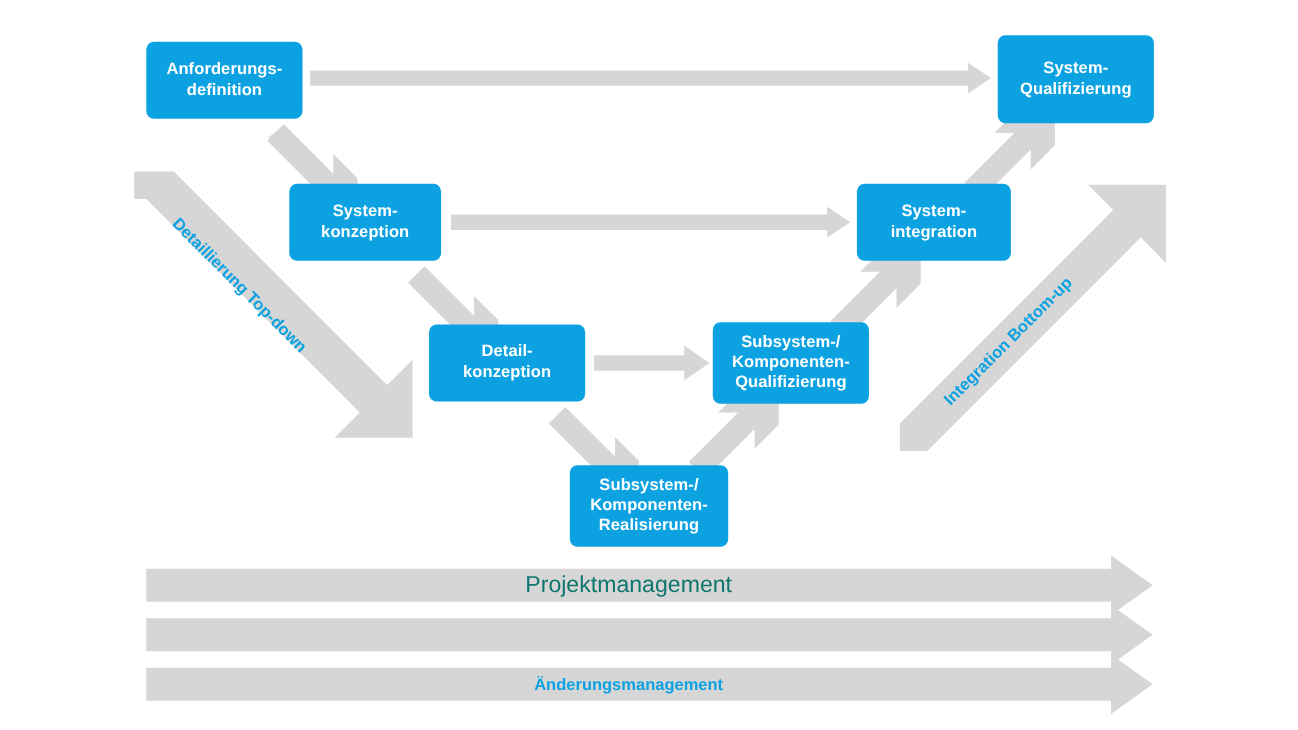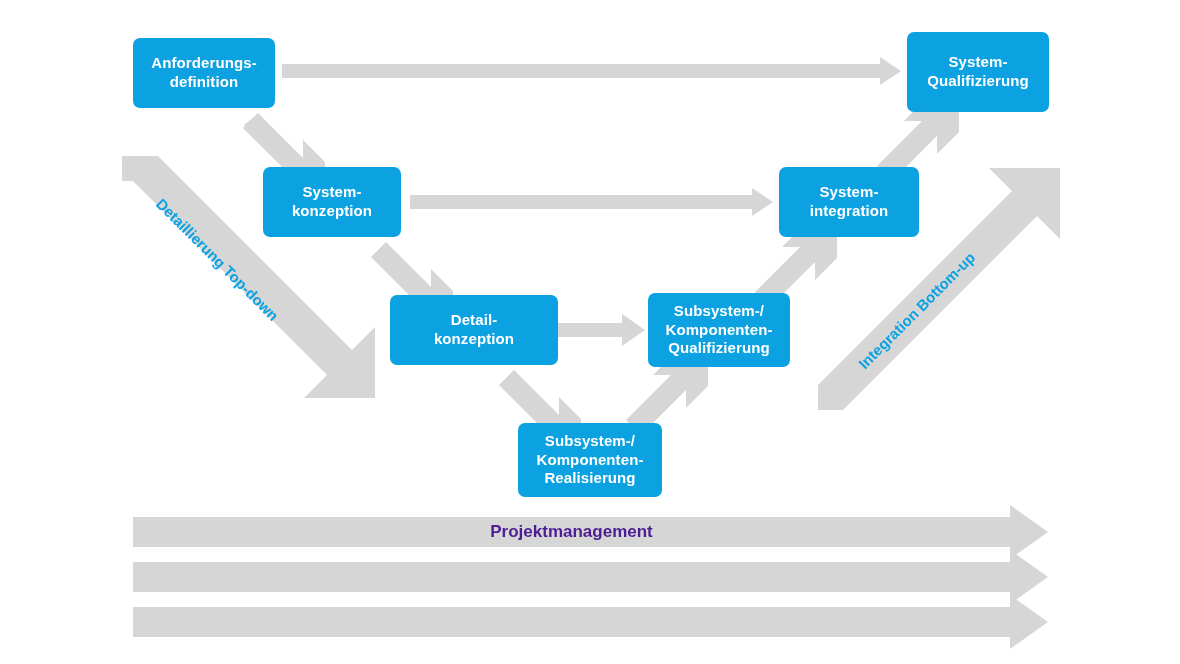--- a/index.html
+++ b/index.html
@@ -125,21 +125,21 @@
   <div class="node-box" style="left:133px; top:38px; width:142px; height:70px;">
     <span class="lines">Anforderungs-
 definition</span>
   </div>
 
   <div class="node-box" style="left:263px; top:167px; width:138px; height:70px;">
     <span class="lines">System-
 konzeption</span>
   </div>
 
-  <div class="node-box" style="left:390px; top:295px; width:168px; height:70px;">
+  <div class="node-box" style="left:390px; top:295px; width:142px; height:70px;">
     <span class="lines">Detail-
 konzeption</span>
   </div>
 
   <div class="node-box" style="left:518px; top:423px; width:144px; height:74px;">
     <span class="lines">Subsystem-/
 Komponenten-
 Realisierung</span>
   </div>
 
@@ -157,18 +157,21 @@
   <div class="node-box" style="left:907px; top:32px; width:142px; height:80px;">
     <span class="lines">System-
 Qualifizierung</span>
   </div>
 
   <div class="diag-label" style="left:165px; top:195px; transform: rotate(45deg);">Detaillierung Top-down</div>
 
   <div class="diag-label" style="left:855px; top:360px; transform: rotate(-45deg);">Integration Bottom-up</div>
 
   <div class="band-wrap" style="left:133px; top:517px; width:877px; height:30px;">
-    <span style="color:#4c1d95; font-weight:bold; font-size:17px;">Projektmanagement</span>
+    <span style="color:#0f766e; font-weight:normal; font-size:21px;">Projektmanagement</span>
   </div>
 
 
+  <div class="band-wrap" style="left:133px; top:607px; width:877px; height:30px;">
+    <span style="color:#0CA2E2; font-weight:bold; font-size:15px;">Änderungsmanagement</span>
+  </div>
 
 </div>
 
 </body></html>

